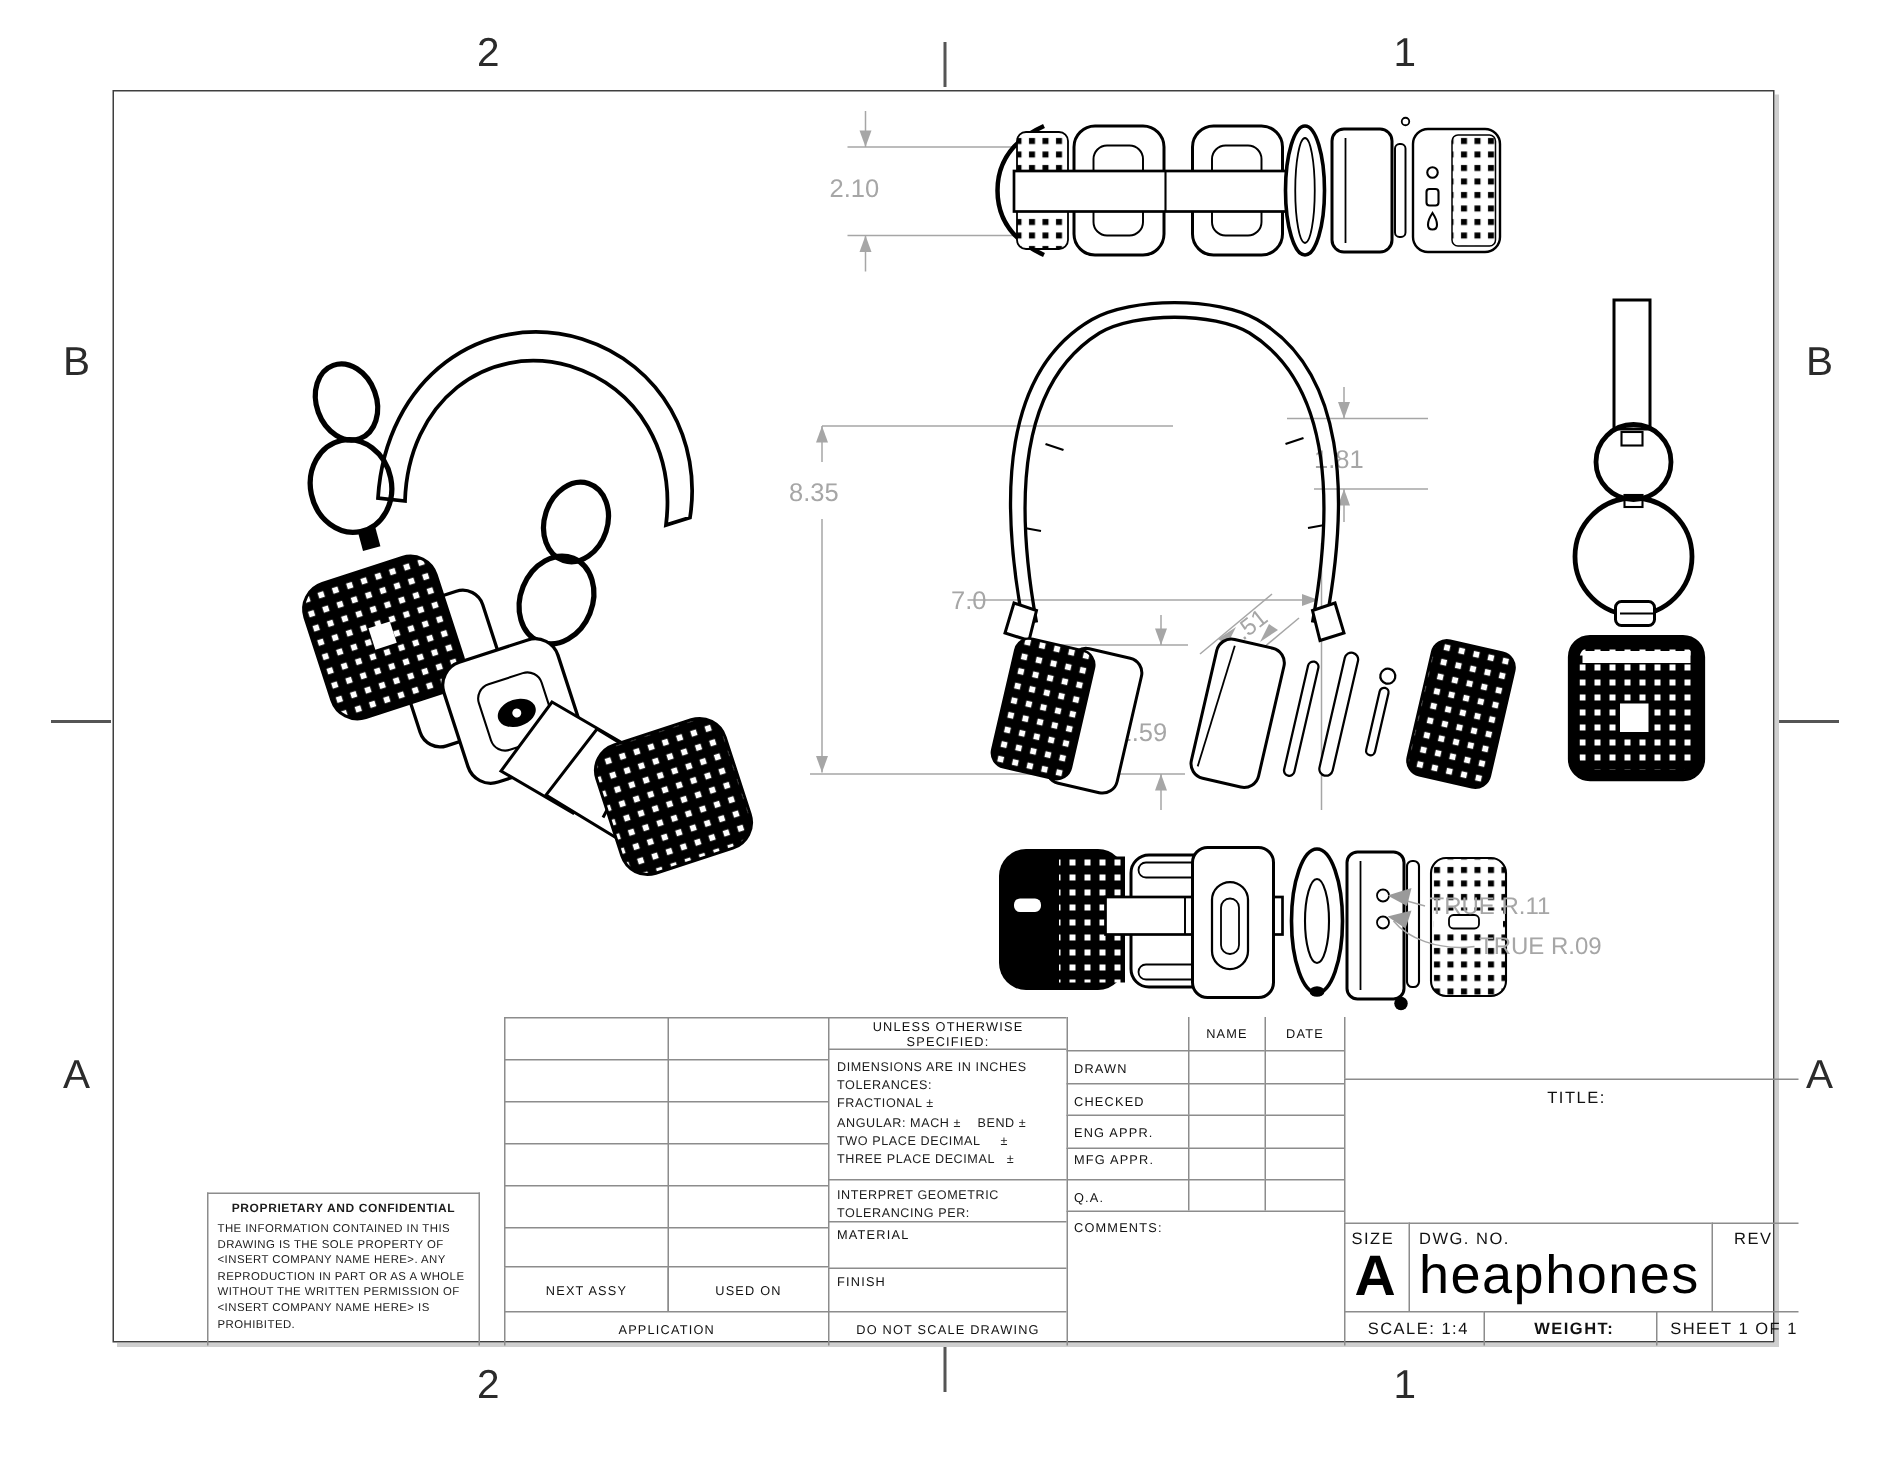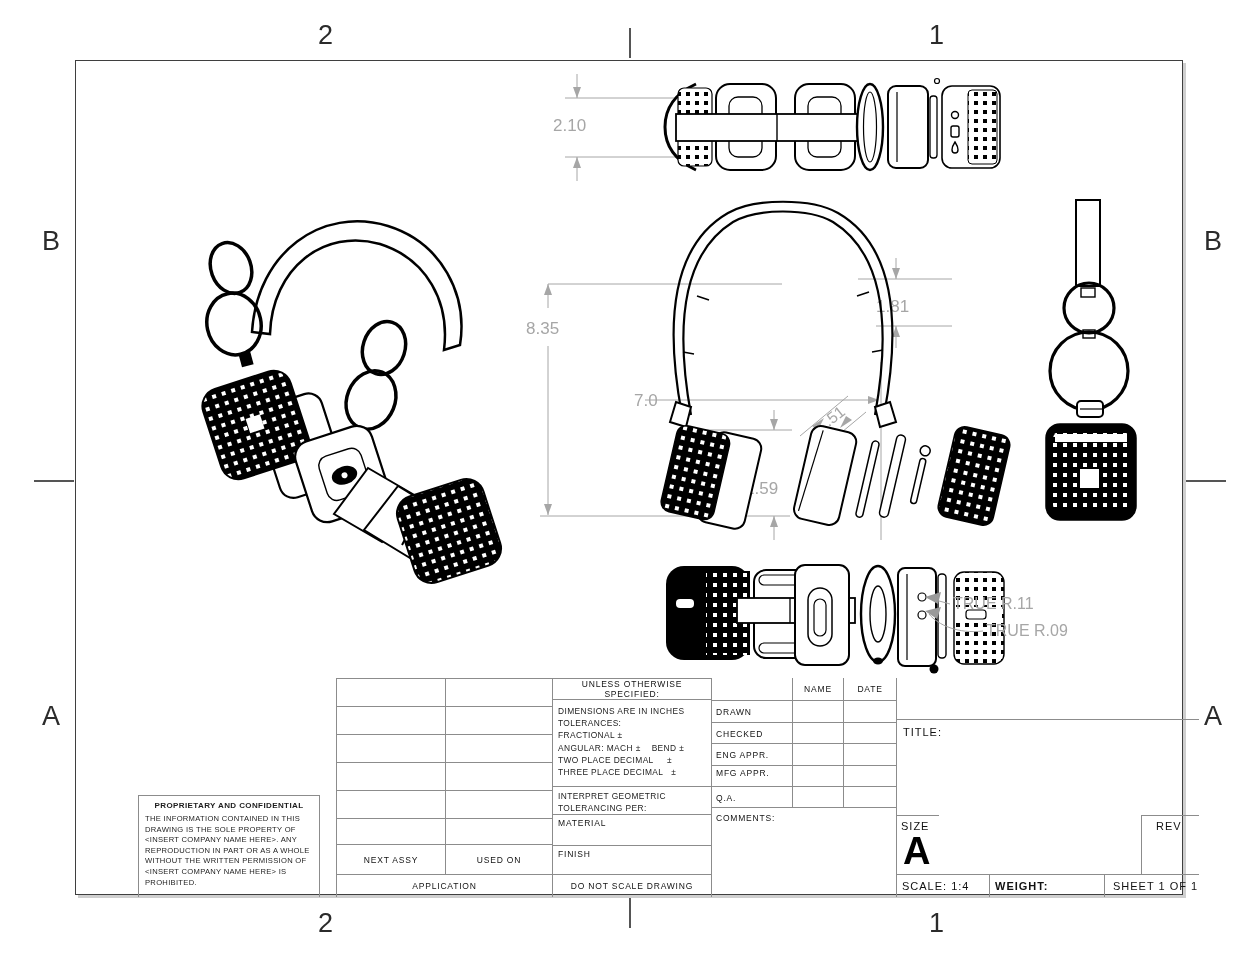--- a/index.html
+++ b/index.html
@@ -280,26 +280,30 @@
       <div class="cell bl bt" style="left:132px;top:65px;width:53px;height:22px;"></div>
     <div class="cell bl bt lab" style="left:0;top:87px;width:81px;height:21px;padding:2px 0 0 4px;">MFG APPR.</div>
     <div class="cell bl bt" style="left:81px;top:87px;width:51px;height:21px;"></div>
       <div class="cell bl bt" style="left:132px;top:87px;width:53px;height:21px;"></div>
     <div class="cell bl bt lab" style="left:0;top:108px;width:81px;height:21px;padding:6px 0 0 4px;">Q.A.</div>
     <div class="cell bl bt" style="left:81px;top:108px;width:51px;height:21px;"></div>
       <div class="cell bl bt" style="left:132px;top:108px;width:53px;height:21px;"></div>
     <div class="cell bl bt lab" style="left:0;top:129px;width:185px;height:90px;padding:5px 0 0 4px;">COMMENTS:</div>
   </div>
 
-  <div class="blk" style="left:880px;top:678px;width:303px;height:219px;">
+  <div class="blk" style="left:880px;top:678px;width:303px;height:219px;text-align:center;">
     <div class="cell bl" style="left:0;top:0;width:303px;height:41px;"></div>
     <div class="cell bl bt lab2" style="left:0;top:41px;width:303px;height:96px;padding:6px 0 0 6px;">TITLE:</div>
     <div class="cell bl bt" style="left:0;top:137px;width:43px;height:59px;">
       <div class="lab2" style="position:absolute;left:4px;top:4px;">SIZE</div>
       <div class="size-big" style="position:absolute;left:6px;top:14px;">A</div>
+    </div>
+    <div class="cell bl bt" style="left:43px;top:137px;width:202px;height:59px;">
+      <div class="lab2" style="position:absolute;left:6px;top:4px;">DWG.  NO.</div>
+      <div class="dwg-big" style="position:absolute;left:6px;top:13px;">heaphones</div>
     </div>
     <div class="cell bl bt" style="left:245px;top:137px;width:58px;height:59px;">
       <div class="lab2" style="position:absolute;left:14px;top:4px;">REV</div>
     </div>
     <div class="cell bl bt lab2" style="left:0;top:196px;width:93px;height:23px;padding:5px 0 0 5px;">SCALE: 1:4</div>
     <div class="cell bl bt lab2" style="left:93px;top:196px;width:115px;height:23px;padding:5px 0 0 5px;font-weight:bold;">WEIGHT:</div>
     <div class="cell bl bt lab2" style="left:208px;top:196px;width:95px;height:23px;padding:5px 0 0 8px;">SHEET 1 OF 1</div>
   </div>
 
   <div class="blk" style="left:138px;top:795px;width:182px;height:102px;border:1px solid #8c8c8c;border-bottom:none;">

